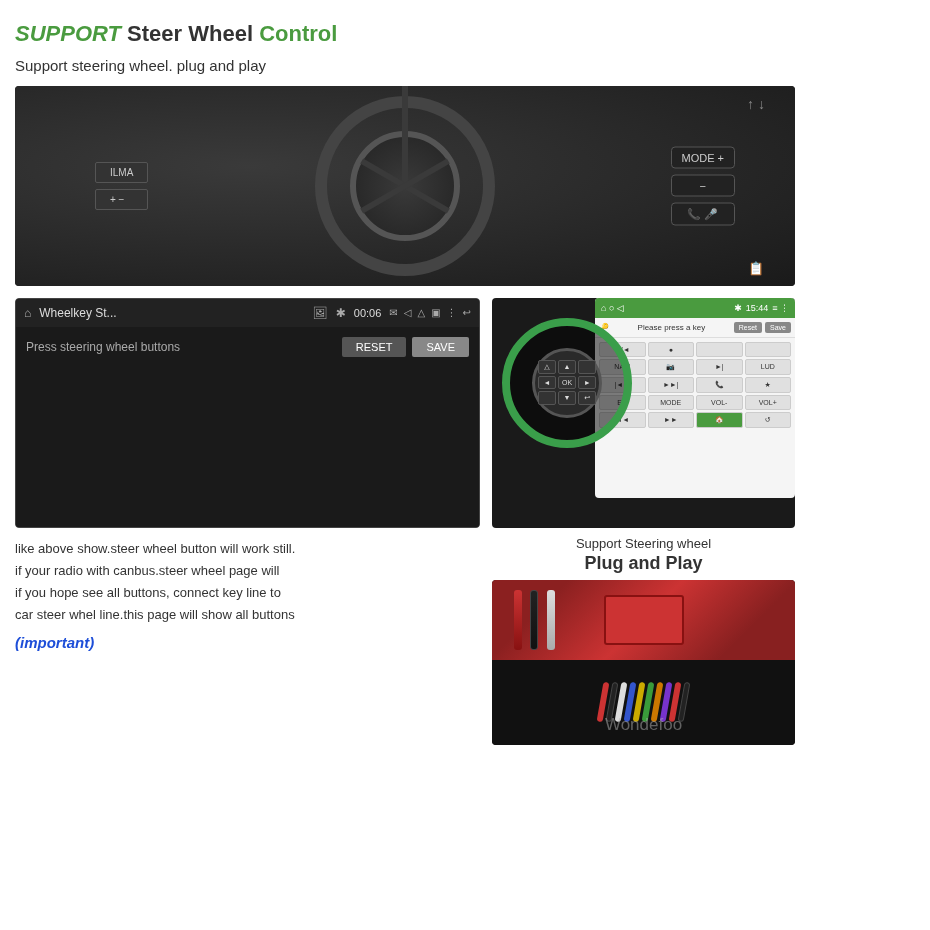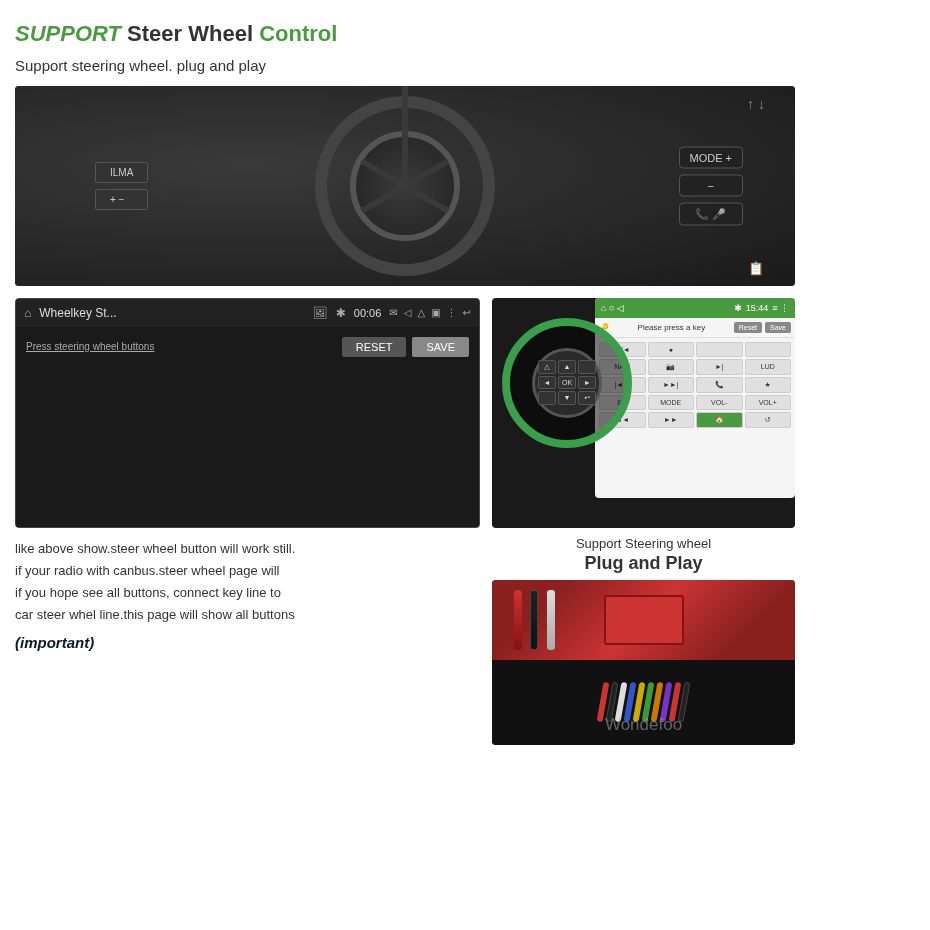--- a/index.html
+++ b/index.html
@@ -74,21 +74,21 @@
       transform: translate(-50%, -50%);
       width: 180px;
       height: 180px;
       border-radius: 50%;
       border: 12px solid #444;
       background: transparent;
     }
 
     .mode-buttons {
       position: absolute;
-      right: 52px;
+      right: 60px;
       top: 50%;
       transform: translateY(-50%);
       display: flex;
       flex-direction: column;
       gap: 6px;
     }
 
     .mode-btn {
       background: #222;
       color: #ccc;
@@ -181,22 +181,21 @@
 
     .wk-row {
       display: flex;
       align-items: center;
       justify-content: space-between;
       margin-bottom: 8px;
     }
 
     .wk-label {
       color: #aaa;
-      font-size: 10px;
-      text-decoration: underline;
+      font-size: 12px;
     }
 
     .wk-buttons {
       display: flex;
       gap: 6px;
     }
 
     .wk-btn {
       padding: 4px 14px;
       font-size: 11px;
@@ -217,21 +216,21 @@
 
     
     .desc-text {
       font-size: 13px;
       color: #333;
       line-height: 1.7;
       margin-bottom: 8px;
     }
 
     .important-text {
-      color: #0f172a;
+      color: #1d4ed8;
       font-size: 15px;
       font-style: italic;
       font-weight: bold;
     }
 
     
     .right-col {
       flex: 1;
     }
 

